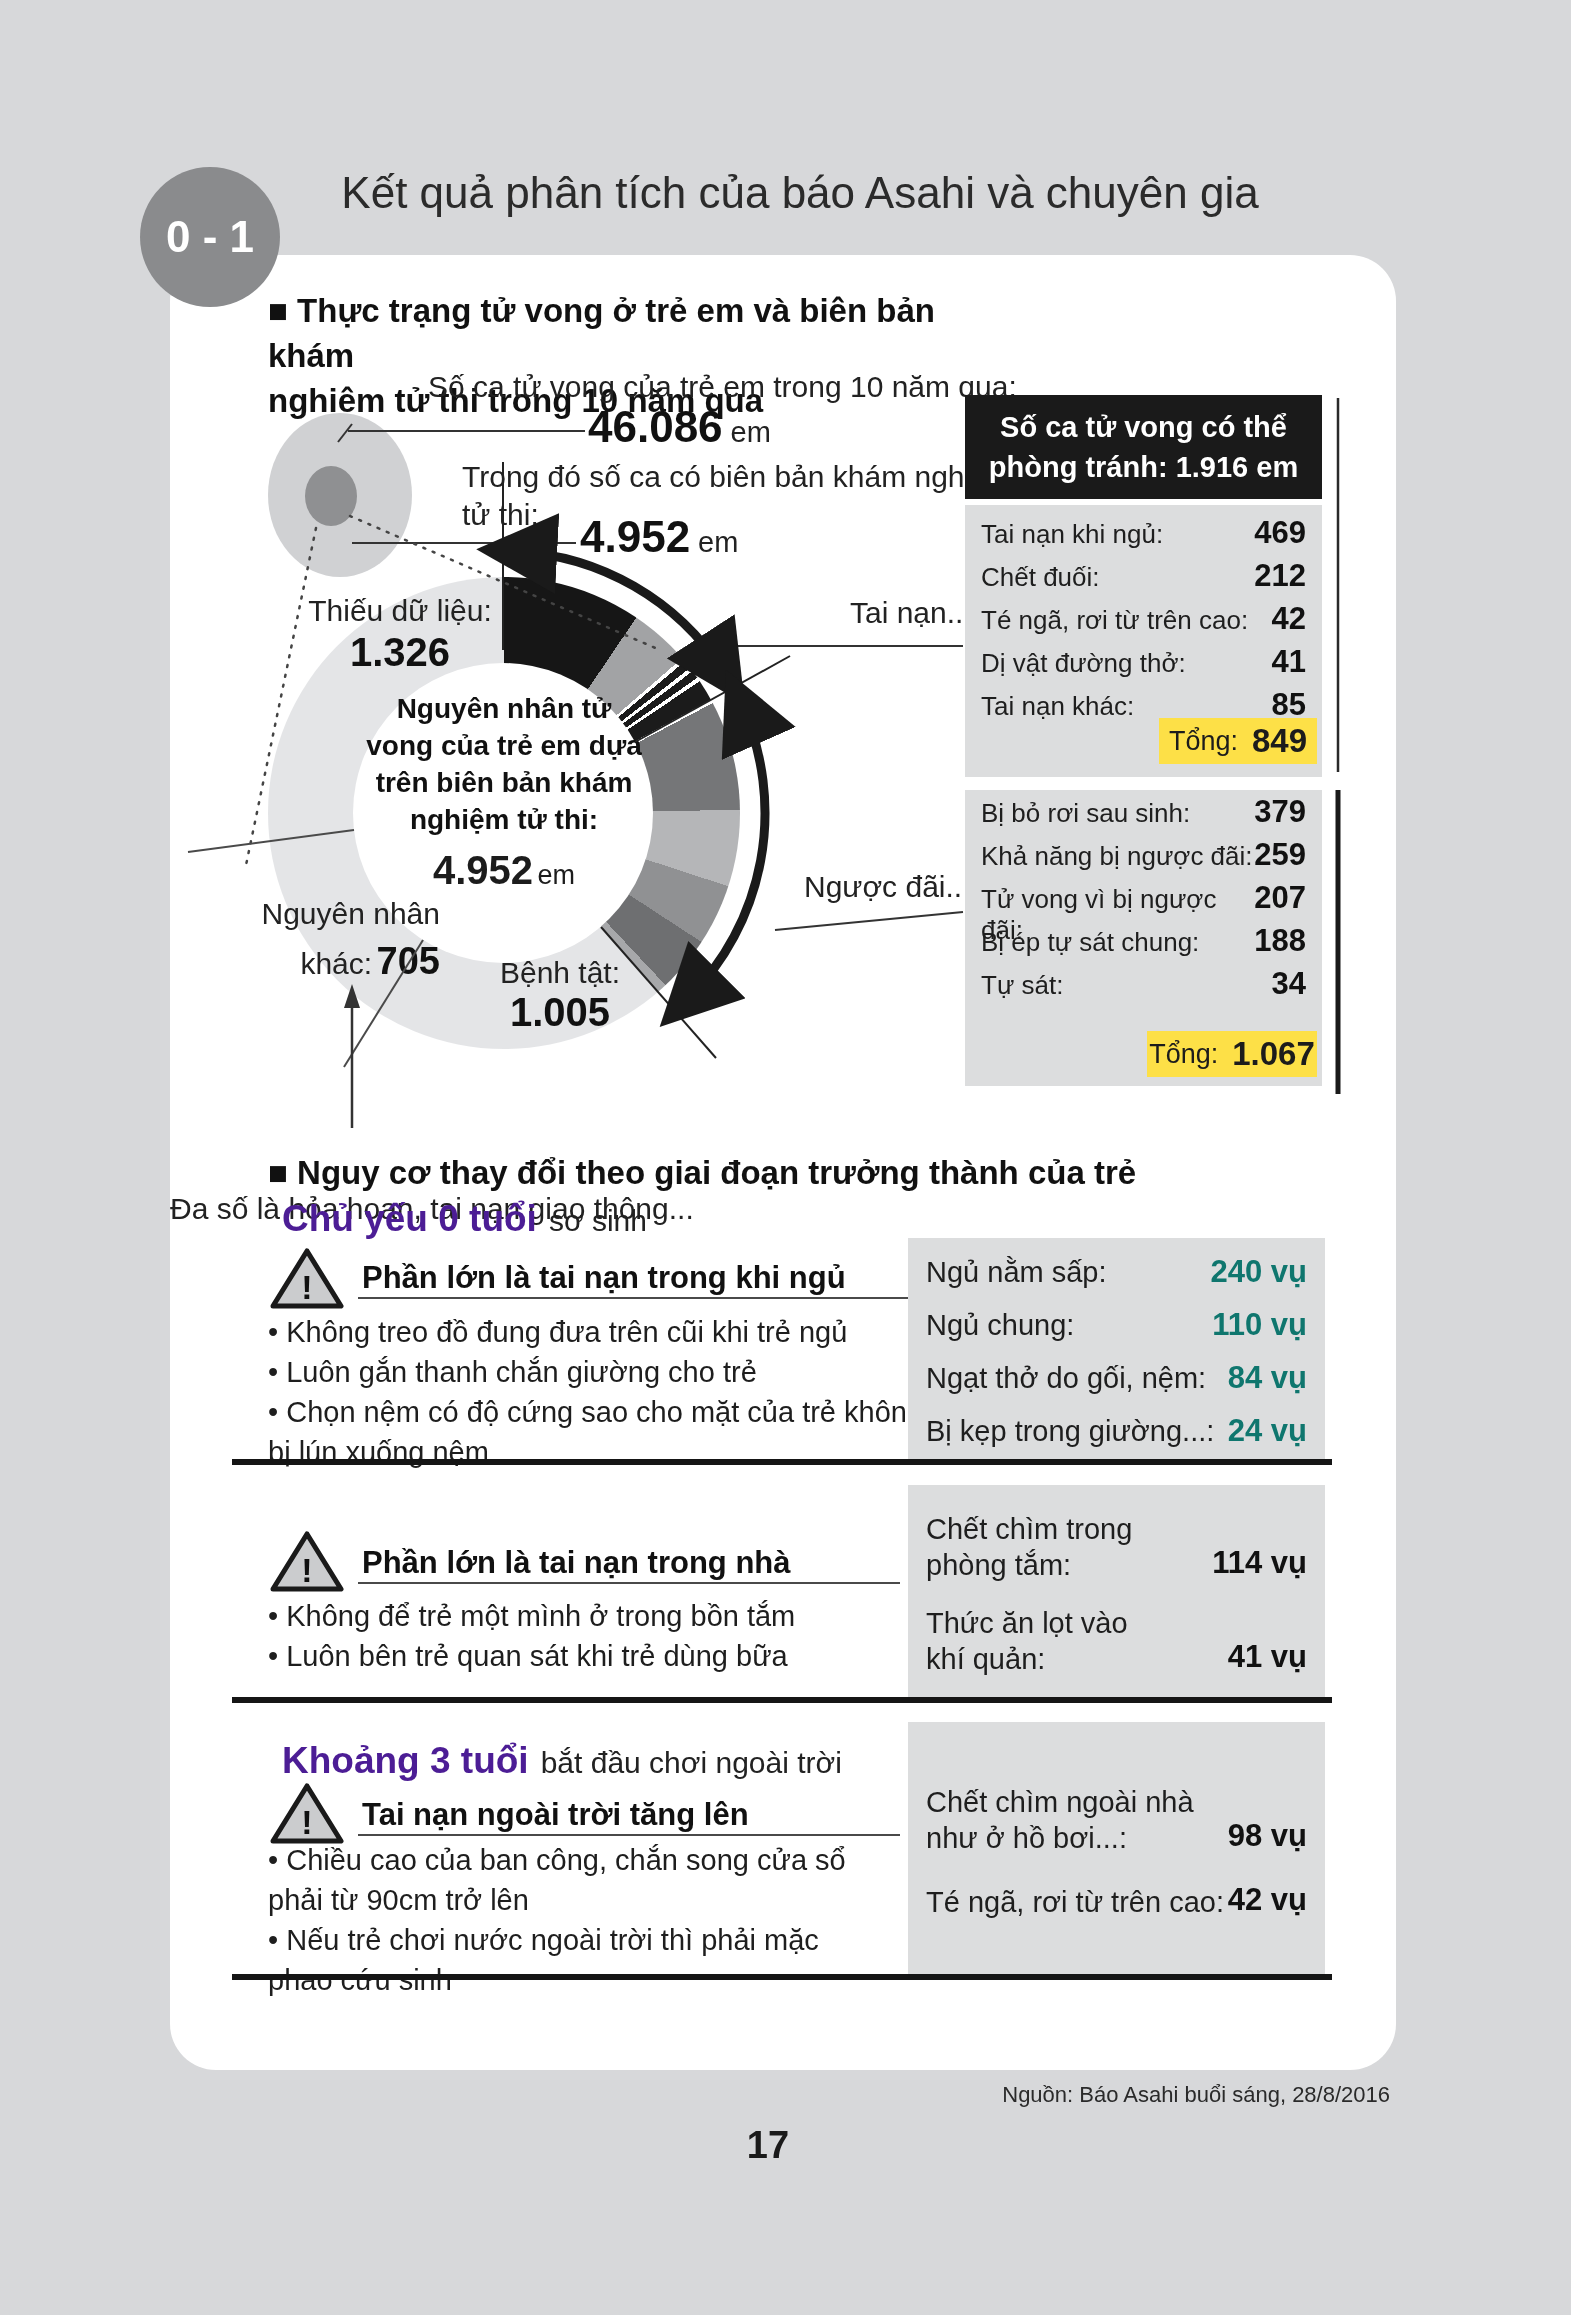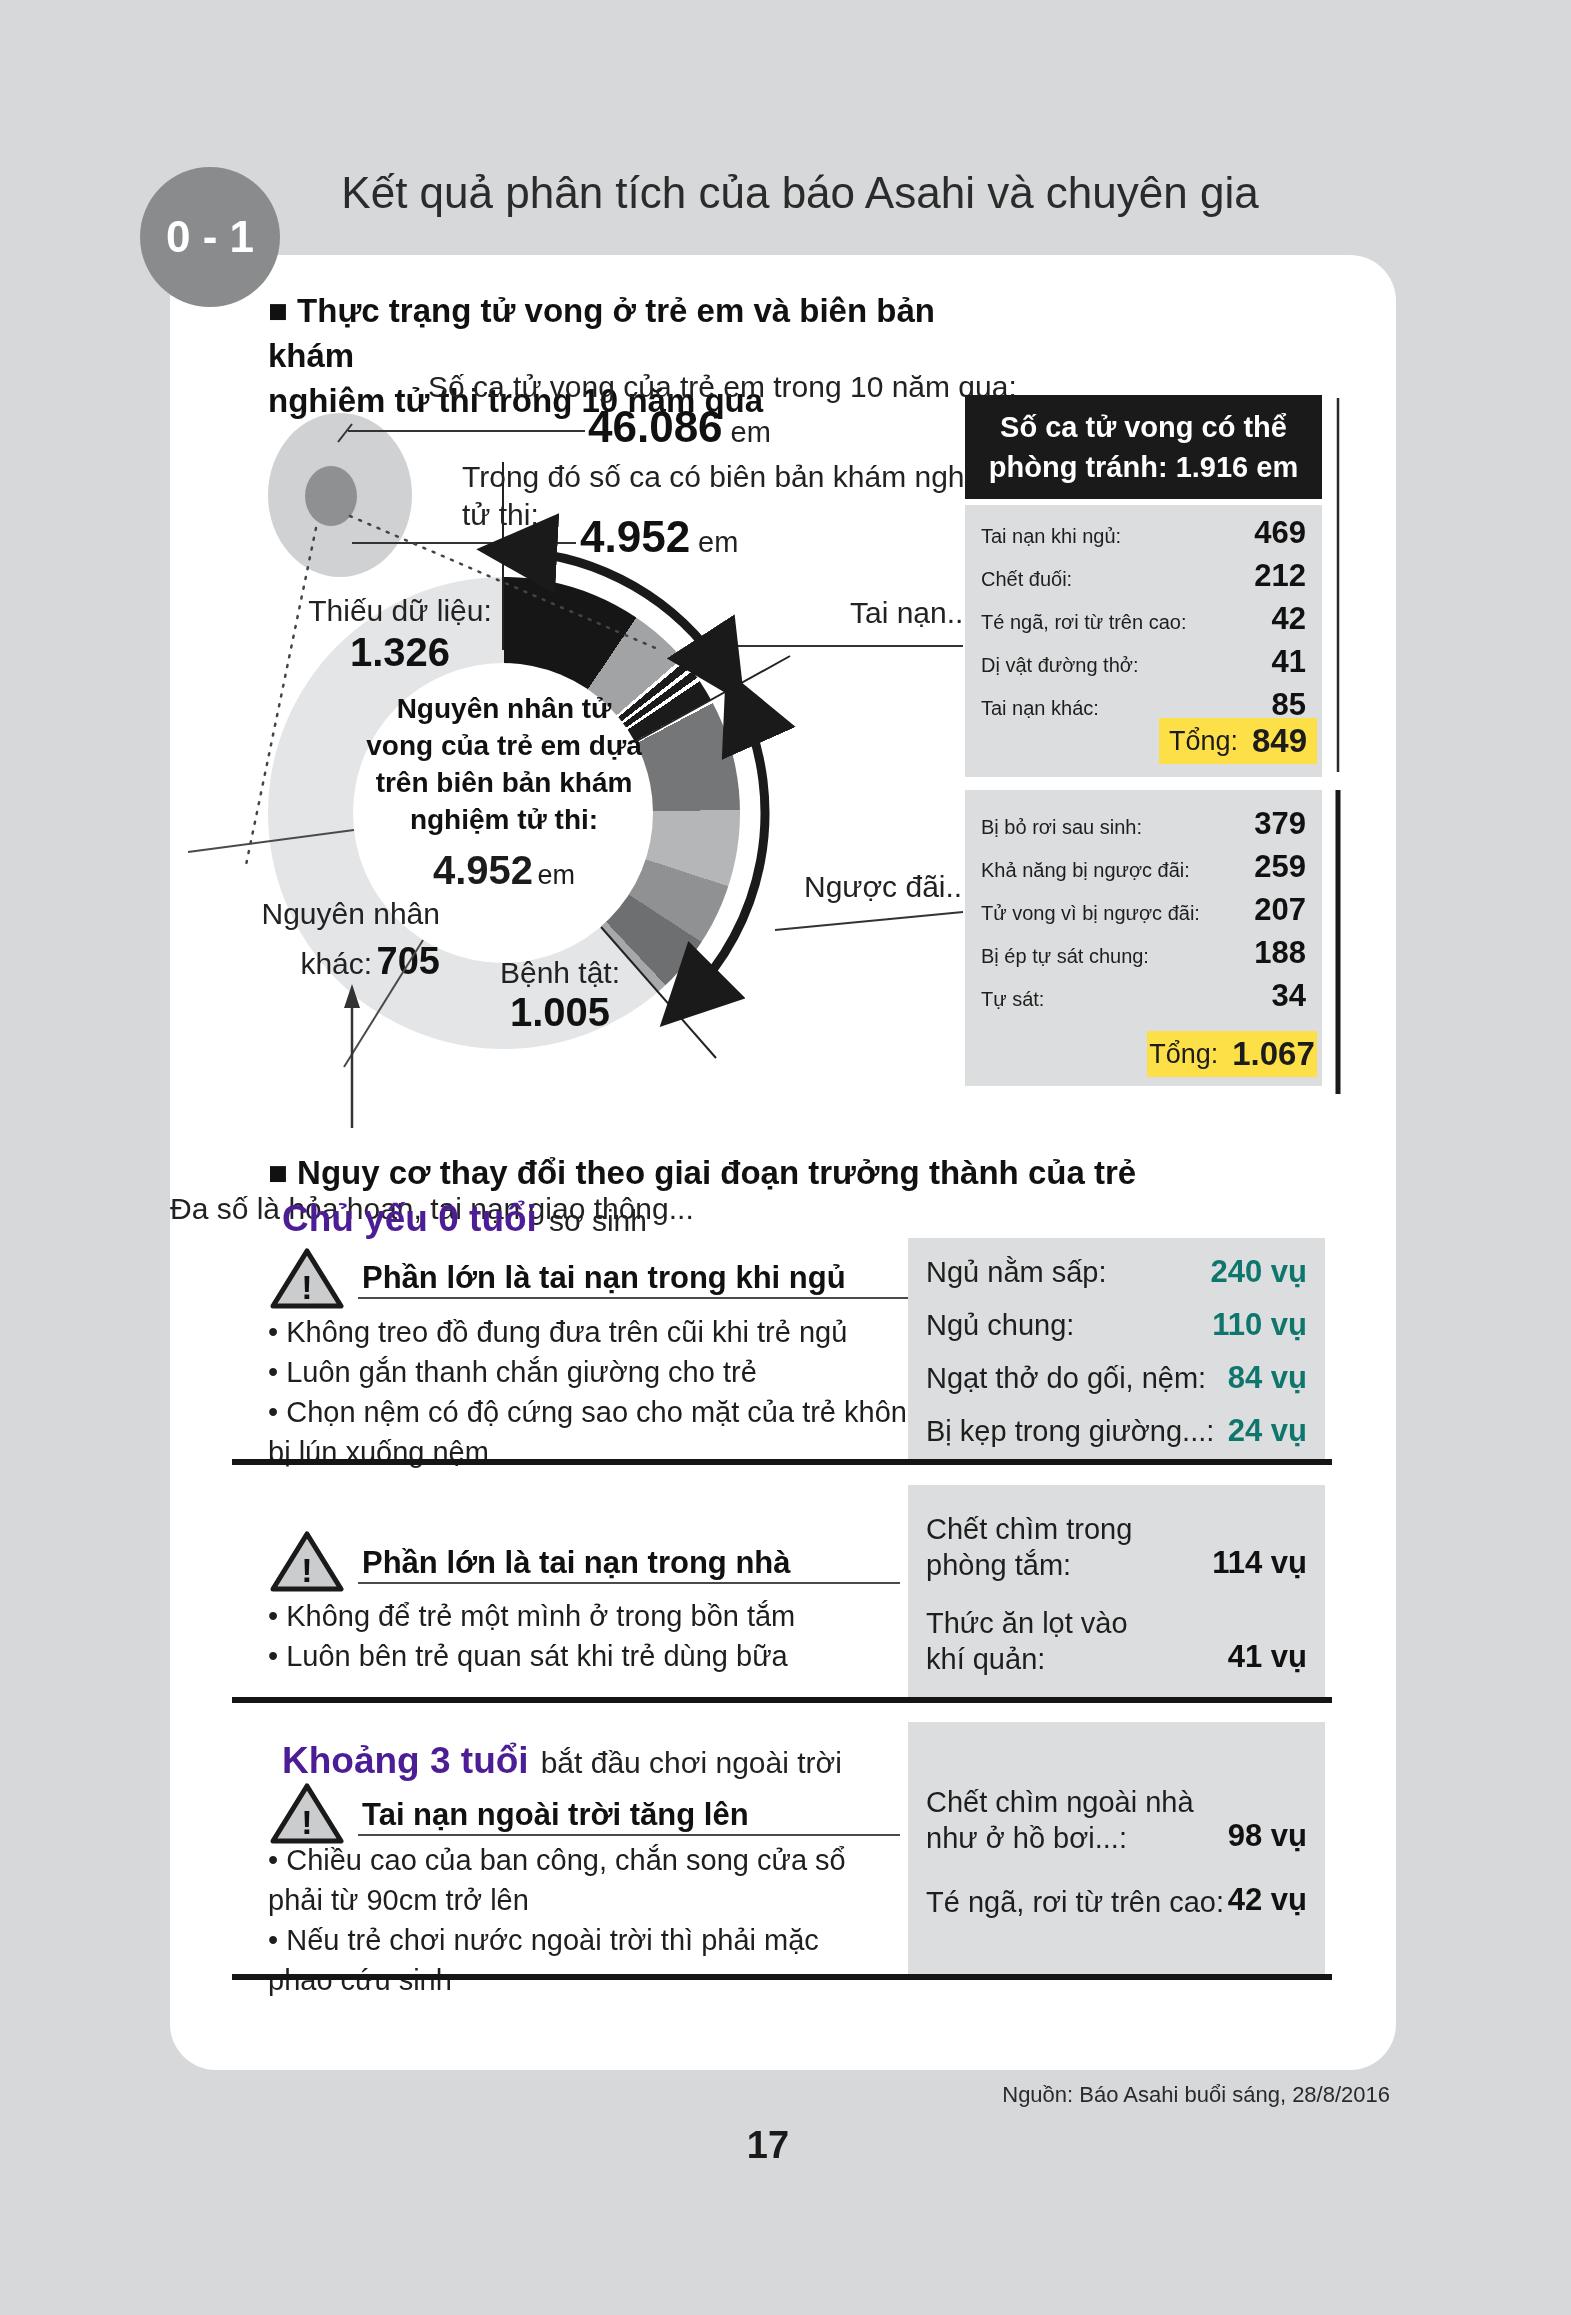--- a/index.html
+++ b/index.html
@@ -22,21 +22,21 @@
   .donut-center .v{margin-top:10px;}
   .donut-center .v b{font-size:40px;}
   .donut-center .v span{font-size:27px;font-weight:normal;}
   .chart-lbl{font-size:30px;color:#222;}
   .chart-val{font-weight:bold;font-size:40px;color:#111;}
   .pv-header{background:#1a1a1a;color:#fff;font-weight:bold;font-size:29px;line-height:40px;
              display:flex;align-items:center;justify-content:center;text-align:center;}
   .graybox{background:#dcddde;}
   .pvrows{display:flex;flex-direction:column;padding:10px 16px 0 16px;}
   .pvrow{display:flex;justify-content:space-between;align-items:baseline;height:43px;}
-  .pvrow .l{font-size:20px;color:#1e1e1e;}
+  .pvrow .l{font-size:26px;color:#1e1e1e;}
   .pvrow .v{font-weight:bold;font-size:31px;color:#111;}
   .totalbox{position:absolute;background:#fde047;display:flex;align-items:center;
             justify-content:center;gap:14px;margin-left:16px;}
   .totalbox .l{font-size:27px;}
   .totalbox .v{font-weight:bold;font-size:33px;}
   .statrow{display:flex;justify-content:space-between;align-items:baseline;}
   .statrow .l{font-size:29px;color:#1e1e1e;line-height:36px;}
   .statrow .v{font-weight:bold;font-size:31px;color:#0f766e;white-space:nowrap;}
   .statrow2{display:flex;justify-content:space-between;align-items:flex-end;}
   .statrow2 .l{font-size:29px;color:#1e1e1e;line-height:36px;}
@@ -167,21 +167,21 @@
         <span class="v">85</span>
       </div>
     </div>
     <div class="totalbox" style="right:5px;bottom:13px;width:158px;height:46px;">
       <span class="l">Tổng:</span>
       <span class="v">849</span>
     </div>
   </div>
 
   <div class="abs graybox" style="left:965px;top:790px;width:357px;height:296px;">
-    <div class="pvrows" style="padding-top:16px;">
+    <div class="pvrows" style="padding-top:4px;">
       <div class="pvrow">
         <span class="l">Bị bỏ rơi sau sinh:</span>
         <span class="v">379</span>
       </div>
       <div class="pvrow">
         <span class="l">Khả năng bị ngược đãi:</span>
         <span class="v">259</span>
       </div>
       <div class="pvrow">
         <span class="l">Tử vong vì bị ngược đãi:</span>

